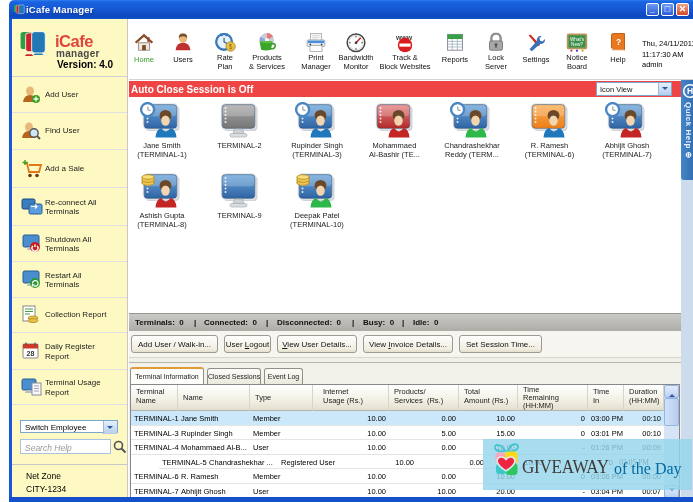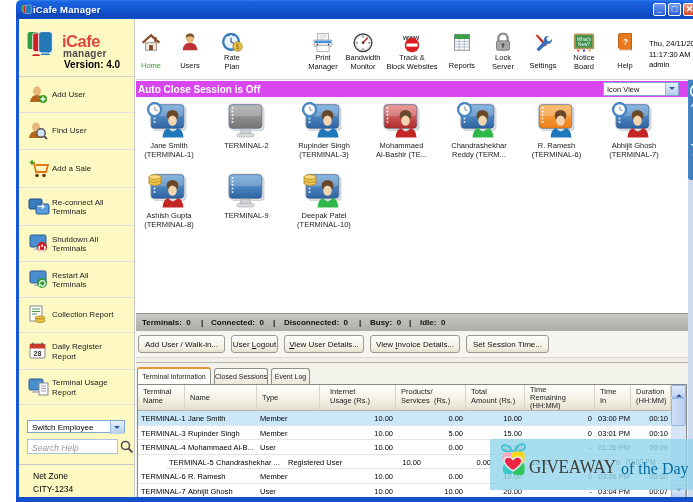--- a/index.html
+++ b/index.html
@@ -1,18 +1,18 @@
 <!DOCTYPE html>
 <html><head>
 <meta charset="utf-8">
 <style>
 * { margin:0; padding:0; box-sizing:border-box; }
 html,body { width:693px; height:502px; overflow:hidden; background:#fff; }
 body { font-family:"Liberation Sans", sans-serif; position:relative; }
-#win { position:absolute; left:16px; top:0; width:557px; height:502px; }
+#win { position:absolute; left:9px; top:0; width:557px; height:502px; }
 .abs { position:absolute; }
 
 
 #titlebar { left:0; top:0; width:693px; height:19px;
   background:linear-gradient(180deg,#2f7df0 0%,#1a63e0 10%,#1659d6 45%,#0e47bd 85%,#1053c8 100%);
   border-radius:5px 5px 0 0; }
 #borderL { left:0; top:19px; width:3px; height:483px; background:#1659d6; }
 #borderR { left:690px; top:19px; width:3px; height:483px; background:#1659d6; }
 #borderB { left:0; top:497px; width:693px; height:5px; background:#1450cc; }
 #titletext { left:17px; top:4px; color:#fff; font-size:9.5px; font-weight:bold; letter-spacing:.2px; text-shadow:1px 1px 1px #1040a0;}
@@ -26,27 +26,27 @@
 #sidebar { left:3px; top:19px; width:116px; height:478px; background:#fef9c3; border-right:1px solid #c8c8c8; }
 .sideitem { position:absolute; left:0; width:115px; border-bottom:1px solid #e0e0e0; }
 .sideitem .txt { position:absolute; left:33px; top:50%; transform:translateY(-50%); font-size:8px; color:#222; line-height:9.5px; }
 .sideitem svg { position:absolute; left:9px; top:50%; transform:translateY(-50%); }
 #logoblock { position:absolute; left:0; top:0; width:115px; height:58px; border-bottom:1px solid #d0d0d0;}
 
 
 #toolbar { left:120px; top:19px; width:570px; height:61px; background:#fff; border-bottom:1px solid #d4d4d4;}
 .tool { position:absolute; top:12px; text-align:center; }
 .tool svg { display:block; margin:0 auto; transform:scale(0.93); transform-origin:center bottom; }
-.tool .lbl { font-size:7.5px; color:#111; line-height:8.5px; margin-top:9px; white-space:pre-line;}
+.tool .lbl { font-size:7.5px; color:#111; line-height:8.5px; margin-top:3px; white-space:pre-line;}
 .tool .lbl.l2 { margin-top:1px; }
 .tool .lbl.grn { color:#3a9a2a; }
 #clockinfo { position:absolute; left:513px; top:20px; font-size:7.5px; color:#000; line-height:10.5px; white-space:nowrap; }
 
 
-#greenbar { left:120px; top:81px; width:552px; height:16px; background:#d946ef; }
+#greenbar { left:120px; top:81px; width:552px; height:16px; background:#ef4444; }
 #greenbar .t { position:absolute; left:2px; top:2.5px; color:#fff; font-weight:bold; font-size:10px; letter-spacing:0px;}
 #iconview { position:absolute; left:467px; top:1px; width:76px; height:14px; background:#fff; border:1px solid #7da8ce; }
 #iconview .t2 { position:absolute; left:3px; top:2px; font-size:7.5px; color:#111; font-weight:normal;}
 #iconview .arr { position:absolute; right:0; top:0; width:13px; height:12px; background:linear-gradient(180deg,#e6f0fb,#b6cdec); border-left:1px solid #9db8d8;}
 #iconview .arr:after { content:""; position:absolute; left:3px; top:4px; border:3px solid transparent; border-top-color:#2a5aa0;}
 
 
 #main { left:120px; top:97px; width:552px; height:216px; background:#fff; }
 .term { position:absolute; width:78px; text-align:center; }
 .term .ic { display:block; margin:0 auto; }
@@ -244,20 +244,35 @@
     <div class="tool" style="left:80px;width:32px;">
       <svg width="24" height="22" viewBox="0 0 24 22">
           <circle cx="11" cy="10" r="8.5" fill="#e8f2fc" stroke="#3a7ab8" stroke-width="2.5"></circle>
           <path d="M11,5.5 V10 l3.5,2" stroke="#3a6a9a" stroke-width="1.4" fill="none"></path>
           <path d="M7,1.5 l2.5,2 M15,1.5 l-2.5,2" stroke="#3a7ab8" stroke-width="2"></path>
           <circle cx="18" cy="15" r="5" fill="#e8c24a" stroke="#b08820"></circle>
           <text x="18" y="18" font-size="7" text-anchor="middle" fill="#8a6a10" font-family="Liberation Sans">$</text>
         </svg>
       <div class="lbl l2">Rate
 Plan</div>
+    </div>
+    <div class="tool" style="left:116px;width:44px;">
+      <svg width="24" height="22" viewBox="0 0 24 22">
+          <circle cx="12" cy="8" r="7.5" fill="#c8ccd4"></circle>
+          <path d="M12,0.5 a7.5,7.5 0 0 1 6.5,3.8 l-6.5,3.7 z" fill="#e87878"></path>
+          <path d="M4.8,11.5 a7.5,7.5 0 0 1 0,-7.2 l6.2,3.7 z" fill="#8aa8d8"></path>
+          <path d="M18.8,12 a7.5,7.5 0 0 1 -5.8,3.4 l-1,-7.4 z" fill="#b0b8c8"></path>
+          <circle cx="12" cy="8" r="2.2" fill="#eef0f4"></circle>
+          <circle cx="12" cy="8" r="1" fill="#fff"></circle>
+          <path d="M4,10 q7,-1.5 14,0 l-1.8,8.5 q-5.2,1.5 -10.4,0 z" fill="#3aa52a"></path>
+          <path d="M17.2,12 q4,-0.5 3.6,2.5 q-0.4,3 -4.6,3" fill="none" stroke="#3aa52a" stroke-width="1.8"></path>
+          <ellipse cx="11" cy="10.2" rx="6.8" ry="1.2" fill="#58c040"></ellipse>
+        </svg>
+      <div class="lbl l2">Products
+&amp; Services</div>
     </div>
     <div class="tool" style="left:168px;width:38px;">
       <svg width="24" height="22" viewBox="0 0 24 22">
           <rect x="6" y="1" width="12" height="8" fill="#fafafa" stroke="#a0a0a0" stroke-width=".8"></rect>
           <path d="M8,3 h8 M8,5 h8 M8,7 h5" stroke="#c8c8c8" stroke-width=".8"></path>
           <rect x="2.5" y="8" width="19" height="7" rx="1" fill="#e8eaee" stroke="#9098a0" stroke-width=".8"></rect>
           <rect x="3.2" y="8.7" width="17.6" height="2.6" fill="#4a90e0"></rect>
           <rect x="5.5" y="14" width="13" height="6.5" fill="#fdfdfd" stroke="#a0a0a0" stroke-width=".8"></rect>
           <circle cx="6" cy="12.8" r=".9" fill="#444"></circle>
           <circle cx="18" cy="12.8" r=".9" fill="#444"></circle>

